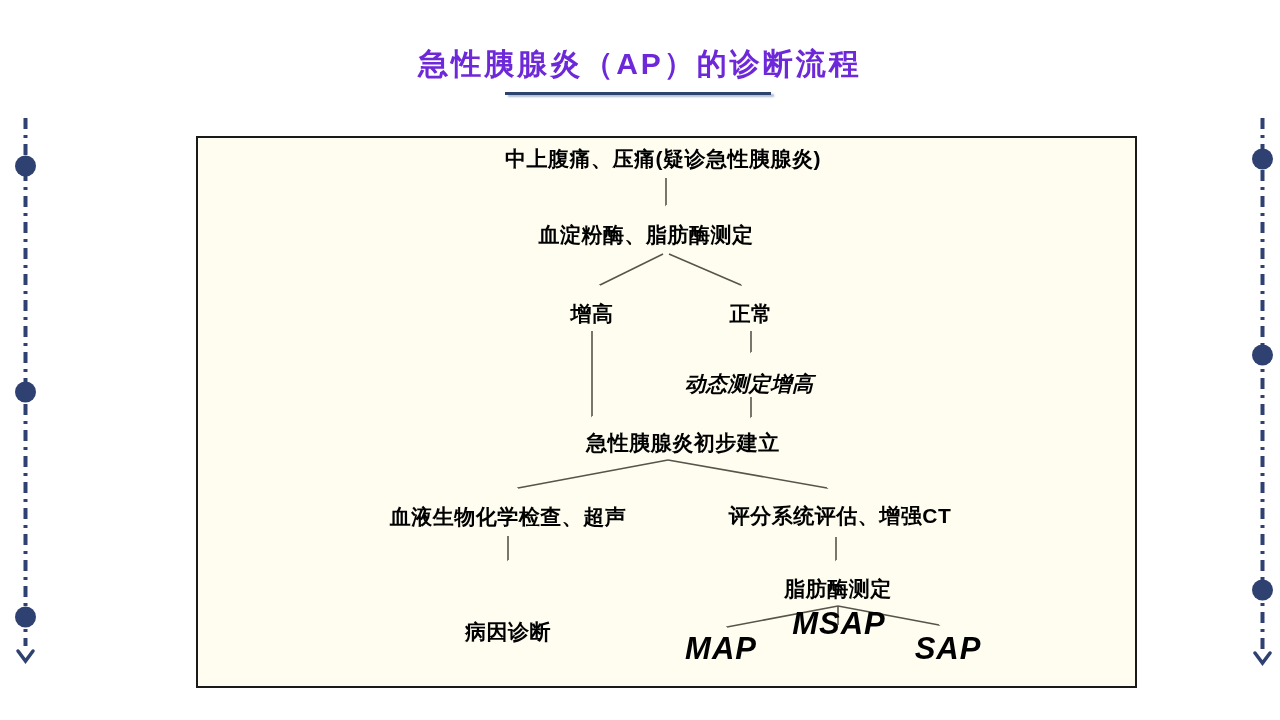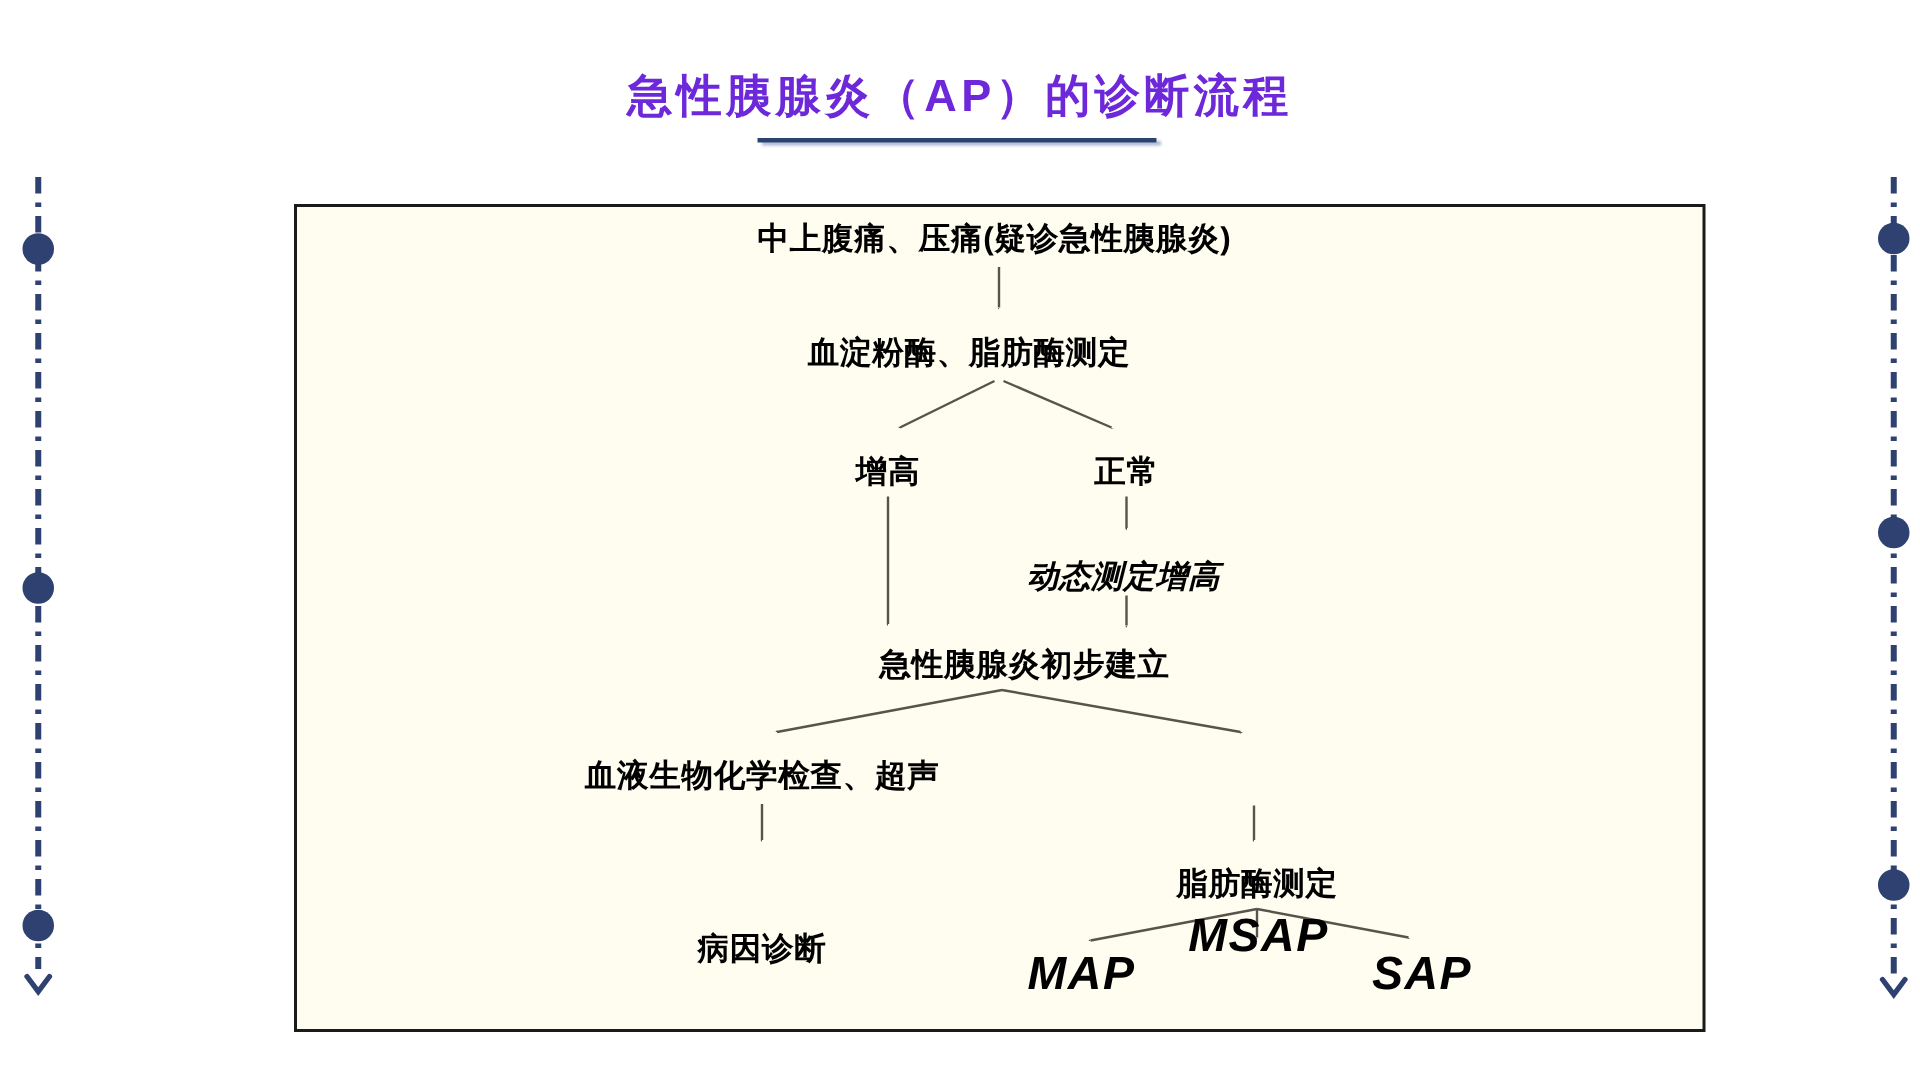--- a/index.html
+++ b/index.html
@@ -134,19 +134,20 @@
     </g>
   </svg>
 
   <div class="node n-symptom">中上腹痛、压痛(疑诊急性胰腺炎)</div>
   <div class="node n-enzyme">血淀粉酶、脂肪酶测定</div>
   <div class="node n-elevated">增高</div>
   <div class="node n-normal">正常</div>
   <div class="node n-dynamic">动态测定增高</div>
   <div class="node n-initial">急性胰腺炎初步建立</div>
   <div class="node n-biochem">血液生物化学检查、超声</div>
+  <div class="node n-scoring">评分系统评估、增强CT</div>
   <div class="node n-etiology">病因诊断</div>
   <div class="node n-severity">脂肪酶测定</div>
   <div class="node latin n-map">MAP</div>
   <div class="node latin n-msap">MSAP</div>
   <div class="node latin n-sap">SAP</div>
 
 </div>
 
 </body></html>

